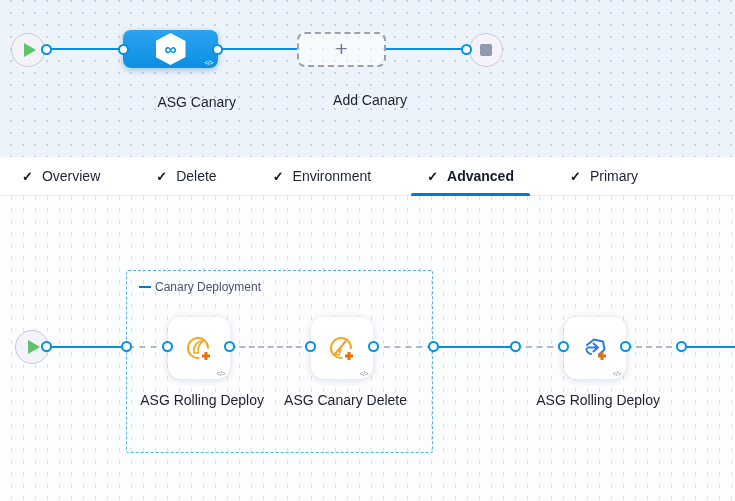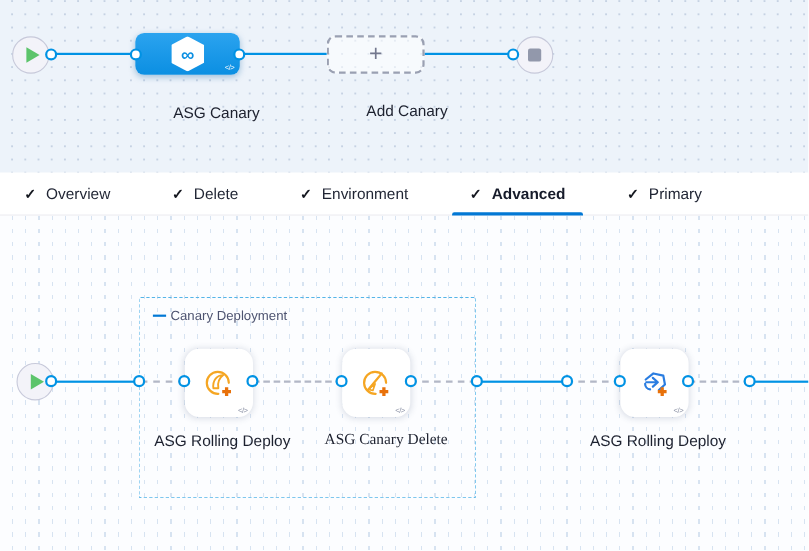--- a/index.html
+++ b/index.html
@@ -197,17 +197,17 @@
     <div class="connector" style="left:224px;top:145px;"></div>
     <div class="connector" style="left:305px;top:145px;"></div>
     <div class="connector" style="left:368px;top:145px;"></div>
     <div class="connector" style="left:428px;top:145px;"></div>
     <div class="connector" style="left:510px;top:145px;"></div>
     <div class="connector" style="left:558px;top:145px;"></div>
     <div class="connector" style="left:620px;top:145px;"></div>
     <div class="connector" style="left:676px;top:145px;"></div>
 
     <div class="node-label" style="left:134px;top:194px;">ASG Rolling Deploy</div>
-    <div class="node-label" style="left:277px;top:194px;font-family:Liberation Serif, serif;">ASG Canary Delete</div>
+    <div class="node-label" style="left:277px;top:194px;">ASG Canary Delete</div>
     <div class="node-label" style="left:530px;top:194px;">ASG Rolling Deploy</div>
   </div>
 
 </div>
 
 </body></html>

